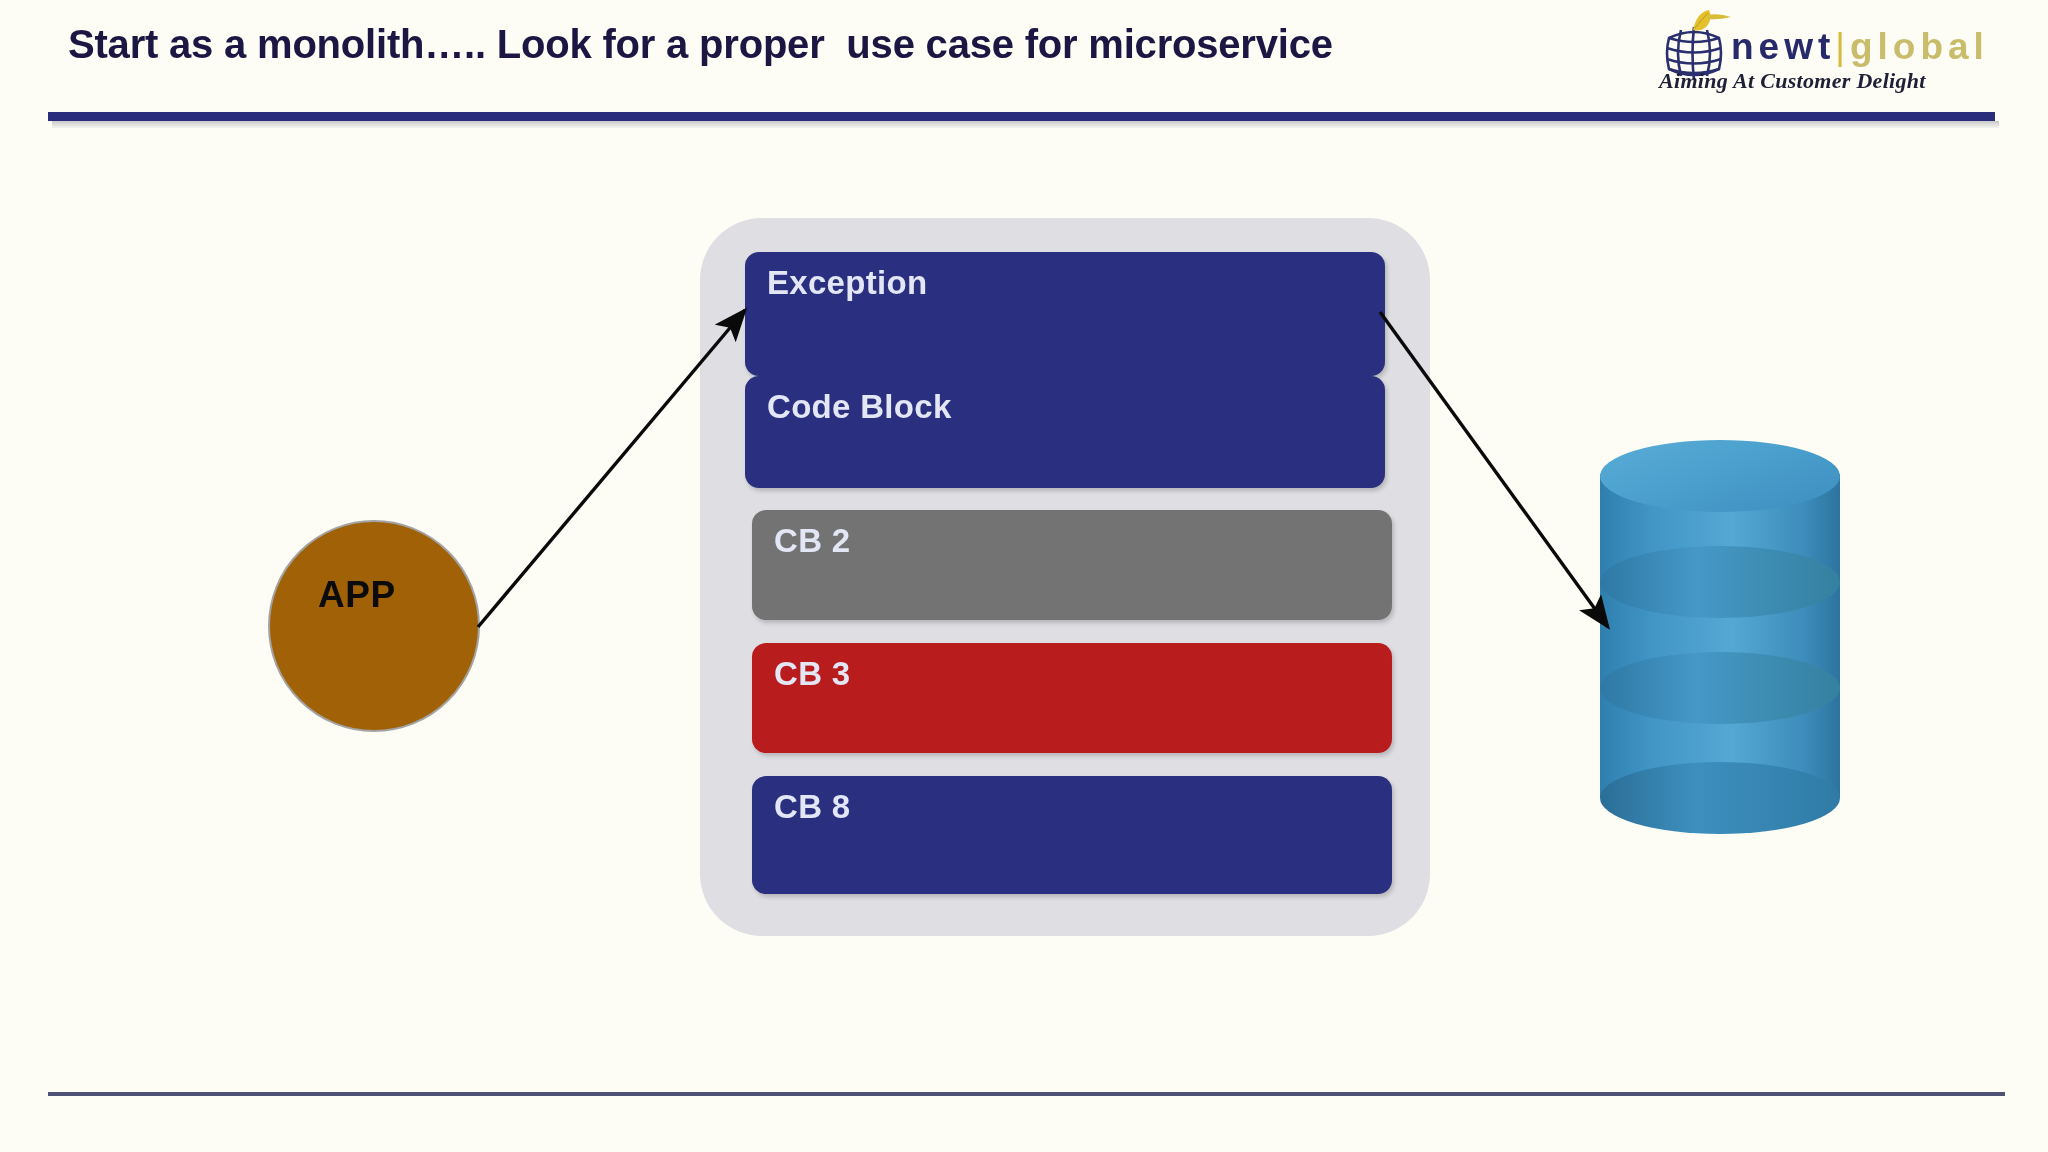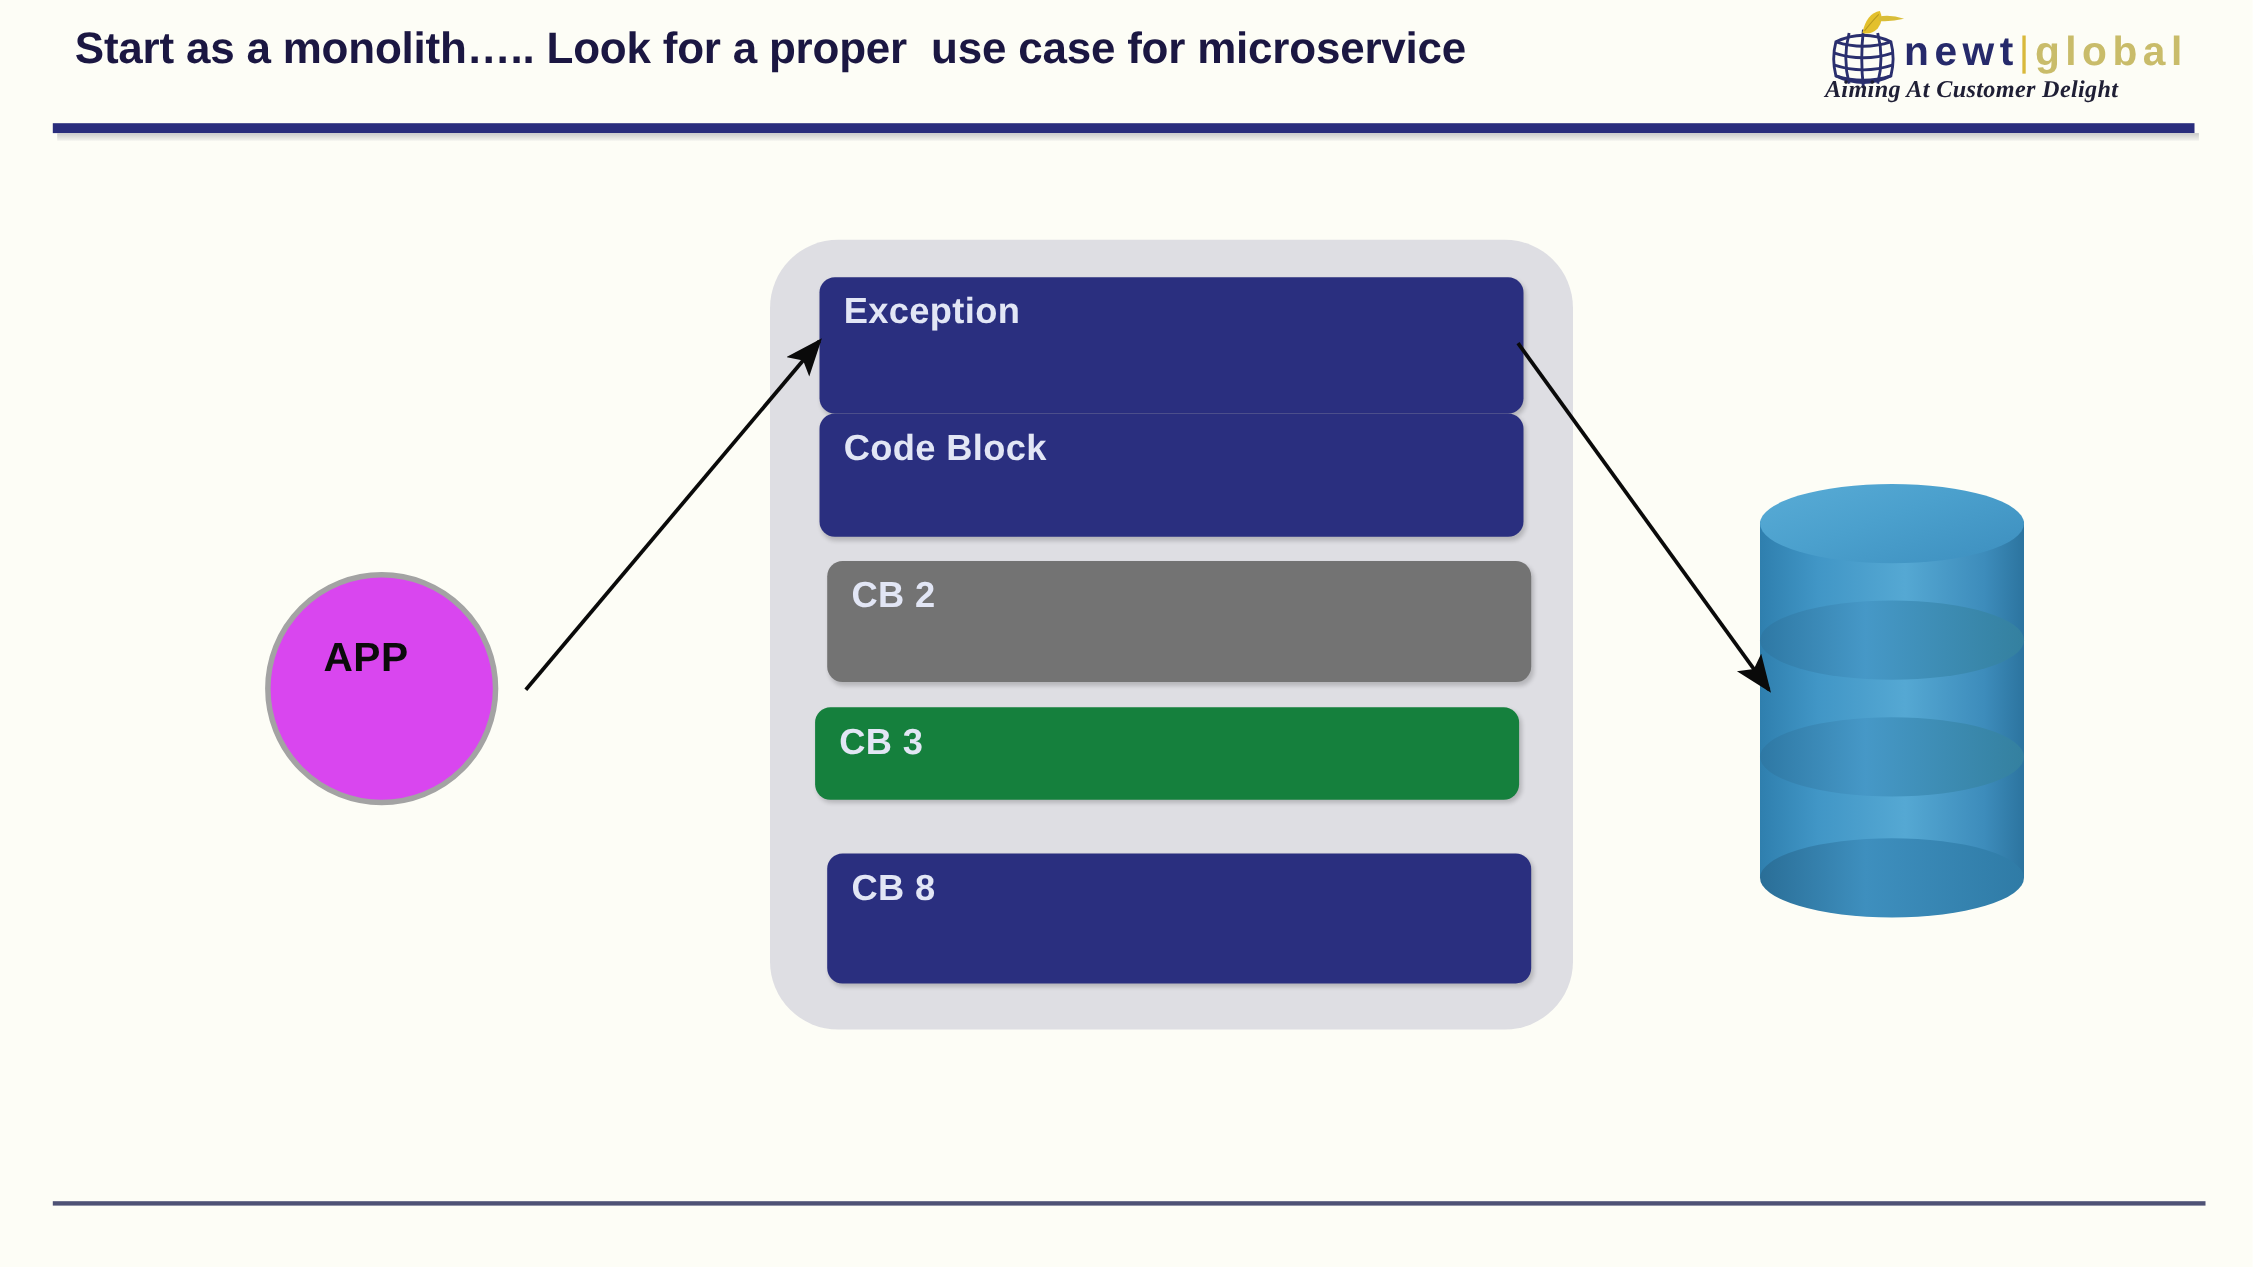--- a/index.html
+++ b/index.html
@@ -93,27 +93,27 @@
     white-space: pre;
     letter-spacing: 0.3px;
   }
 
   
   #diagram { position: absolute; left: 0; top: 0; width: 2048px; height: 1152px; }
 
   
   #app-node {
     position: absolute;
-    left: 241px;
+    left: 268px;
     top: 520px;
     width: 212px;
     height: 212px;
-    border: 5px solid #a3a3a3;
+    border: 2px solid #a3a3a3;
     border-radius: 50%;
-    background: #d946ef;
+    background: #a16207;
     box-sizing: border-box;
   }
   #app-label {
     position: absolute;
     left: 48px;
     top: 52px;
     font-size: 37px;
     font-weight: bold;
     color: #0B0B0B;
     letter-spacing: 0.5px;
@@ -227,21 +227,21 @@
     <div id="monolith" style="background: rgb(222, 222, 227);">
       <div class="code-block" style="left: 45px; top: 34px; width: 640px; height: 124px; background: rgb(42, 47, 127);">
         <div class="code-block-label" style="color: rgb(226, 230, 245);">Exception</div>
       </div>
       <div class="code-block" style="left: 45px; top: 158px; width: 640px; height: 112px; background: rgb(42, 47, 127);">
         <div class="code-block-label" style="color: rgb(226, 230, 245);">Code Block</div>
       </div>
       <div class="code-block" style="left: 52px; top: 292px; width: 640px; height: 110px; background: #737373;">
         <div class="code-block-label" style="color: rgb(226, 230, 245);">CB 2</div>
       </div>
-      <div class="code-block" style="left: 41px; top: 425px; width: 640px; height: 84px; background: #15803d;">
+      <div class="code-block" style="left: 52px; top: 425px; width: 640px; height: 110px; background: #b91c1c;">
         <div class="code-block-label" style="color: rgb(226, 230, 245);">CB 3</div>
       </div>
       <div class="code-block" style="left: 52px; top: 558px; width: 640px; height: 118px; background: rgb(42, 47, 127);">
         <div class="code-block-label" style="color: rgb(226, 230, 245);">CB 8</div>
       </div>
     </div>
 
     <div id="database">
 
       <div class="db-body" style="top:258px;height:110px;"></div>

